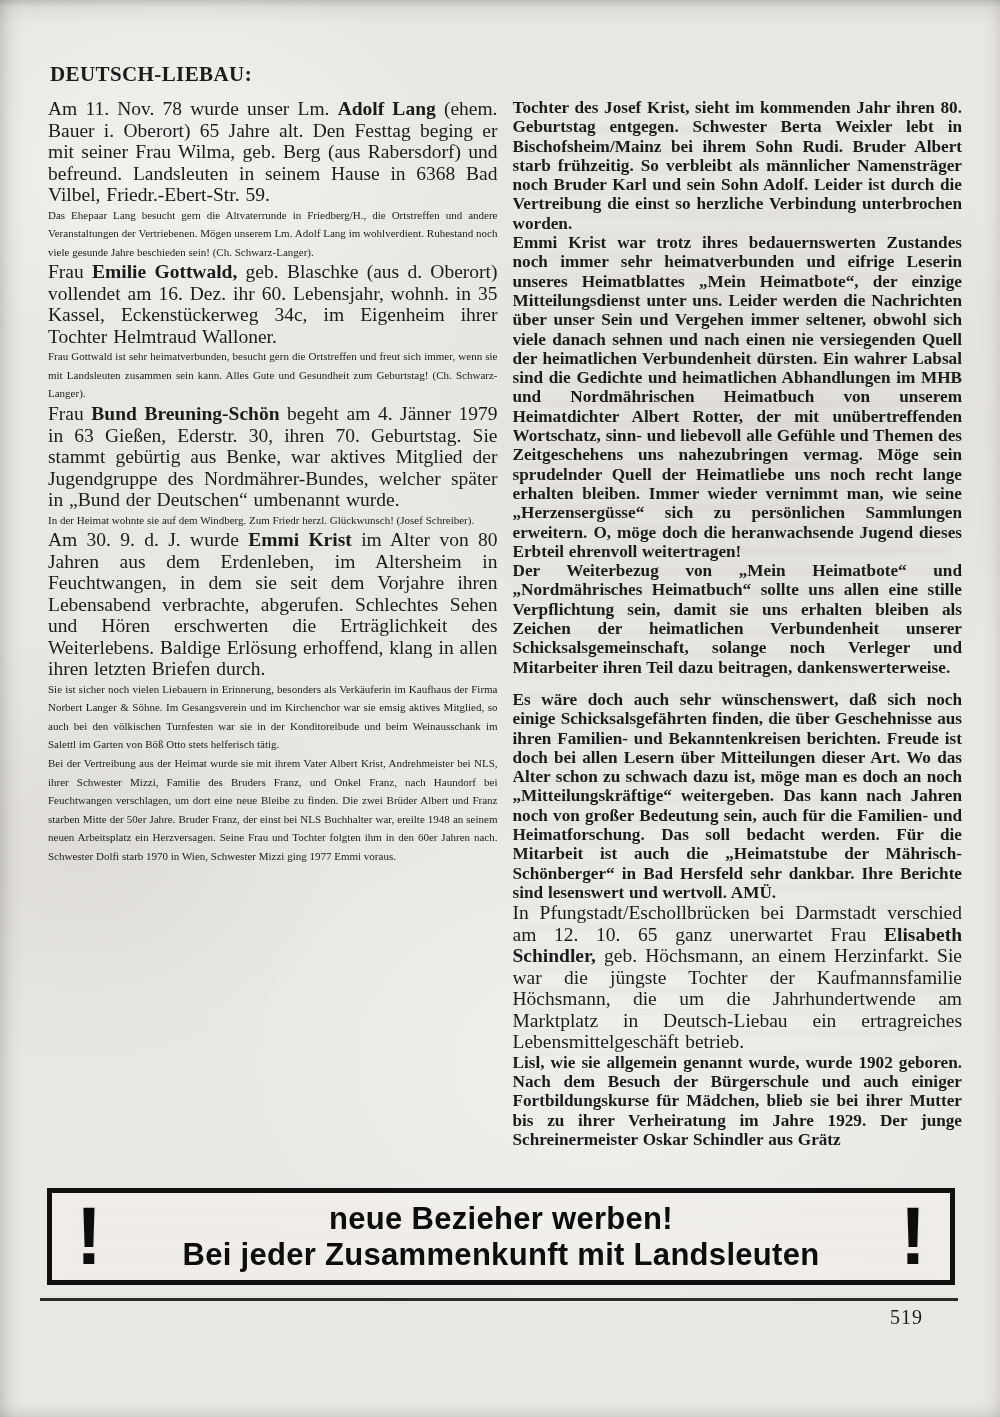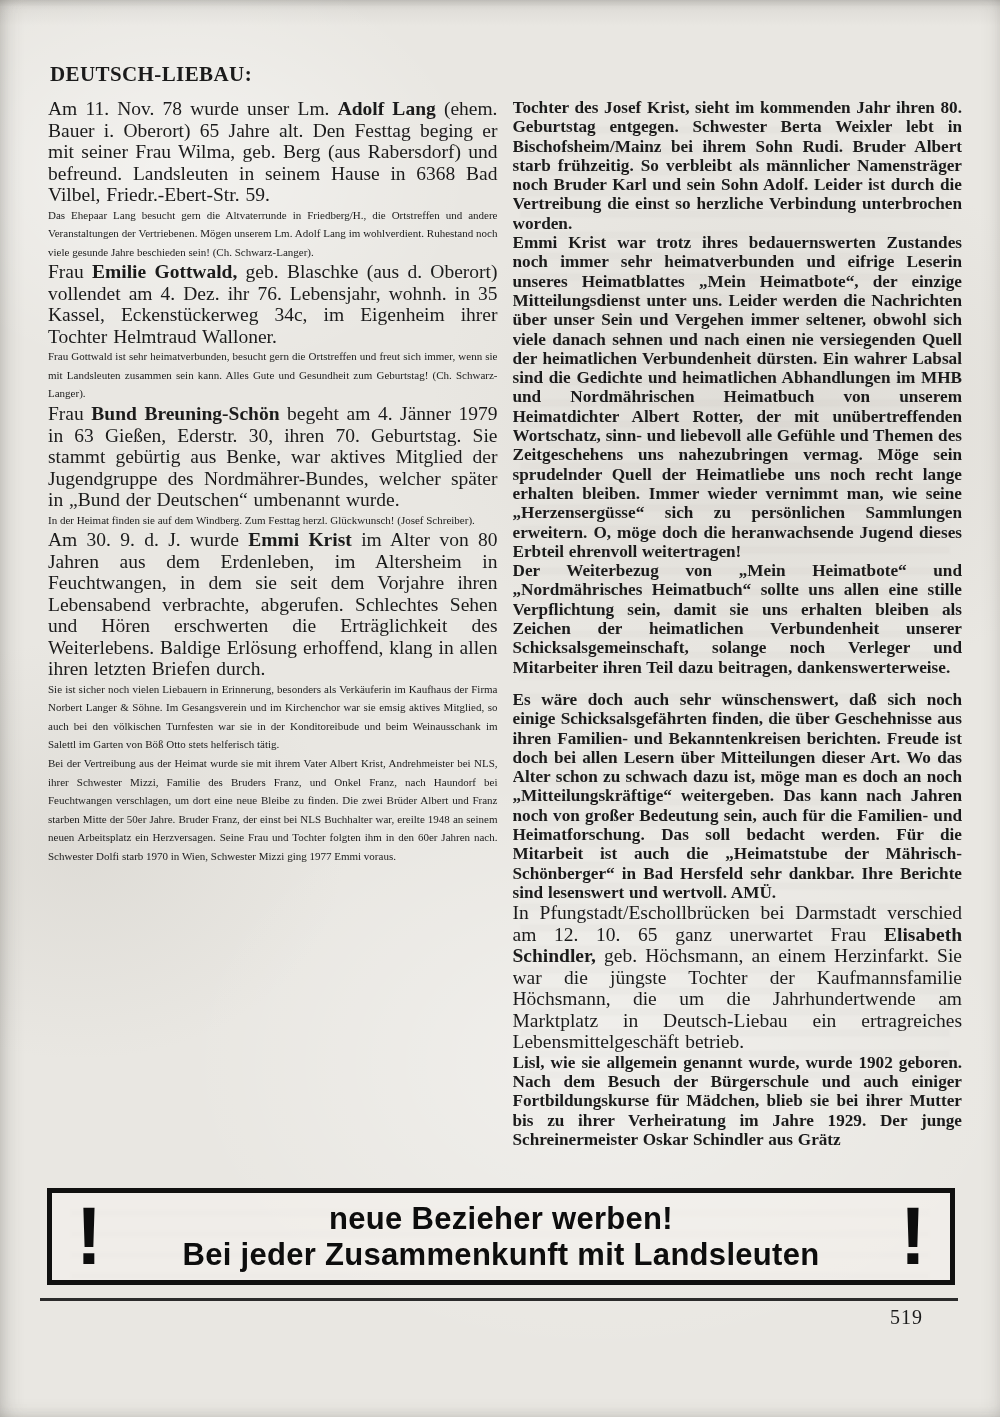--- a/index.html
+++ b/index.html
@@ -87,24 +87,24 @@
 <div class="sheet">
   <div class="ghost g1"></div>
   <div class="ghost g2"></div>
 
   <div class="heading">DEUTSCH-LIEBAU:</div>
 
   <div class="content">
     <div class="col">
         <p class="para large"><span>Am 11. Nov. 78 wurde unser Lm. </span><span class="b">Adolf Lang</span><span> (ehem. Bauer i. Oberort) 65 Jahre alt. Den Festtag beging er mit seiner Frau Wilma, geb. Berg (aus Rabersdorf) und befreund. Landsleuten in seinem Hause in 6368 Bad Vilbel, Friedr.-Ebert-Str. 59.</span></p>
         <p class="para small"><span>Das Ehepaar Lang besucht gern die Altvaterrunde in Friedberg/H., die Ortstreffen und andere Veranstaltungen der Vertriebenen. Mögen unserem Lm. Adolf Lang im wohlverdient. Ruhestand noch viele gesunde Jahre beschieden sein! (Ch. Schwarz-Langer).</span></p>
-        <p class="para large"><span>Frau </span><span class="b">Emilie Gottwald,</span><span> geb. Blaschke (aus d. Oberort) vollendet am 4. Dez. ihr 76. Lebensjahr, wohnh. in 35 Kassel, Eckenstückerweg 34c, im Eigenheim ihrer Tochter Helmtraud Walloner.</span></p>
+        <p class="para large"><span>Frau </span><span class="b">Emilie Gottwald,</span><span> geb. Blaschke (aus d. Oberort) vollendet am 16. Dez. ihr 60. Lebensjahr, wohnh. in 35 Kassel, Eckenstückerweg 34c, im Eigenheim ihrer Tochter Helmtraud Walloner.</span></p>
         <p class="para small"><span>Frau Gottwald ist sehr heimatverbunden, besucht gern die Ortstreffen und freut sich immer, wenn sie mit Landsleuten zusammen sein kann. Alles Gute und Gesundheit zum Geburtstag! (Ch. Schwarz-Langer).</span></p>
         <p class="para large"><span>Frau </span><span class="b">Bund Breuning-Schön</span><span> begeht am 4. Jänner 1979 in 63 Gießen, Ederstr. 30, ihren 70. Geburtstag. Sie stammt gebürtig aus Benke, war aktives Mitglied der Jugendgruppe des Nordmährer-Bundes, welcher später in „Bund der Deutschen“ umbenannt wurde.</span></p>
-        <p class="para small"><span>In der Heimat finden sie auf dem Windberg. Zum Festtag herzl. Glückwunsch! (Josef Schreiber).</span></p>
+        <p class="para small"><span>In der Heimat wohnte sie auf dem Windberg. Zum Friedr herzl. Glückwunsch! (Josef Schreiber).</span></p>
         <p class="para large"><span>Am 30. 9. d. J. wurde </span><span class="b">Emmi Krist</span><span> im Alter von 80 Jahren aus dem Erdenleben, im Altersheim in Feuchtwangen, in dem sie seit dem Vorjahre ihren Lebensabend verbrachte, abgerufen. Schlechtes Sehen und Hören erschwerten die Erträglichkeit des Weiterlebens. Baldige Erlösung erhoffend, klang in allen ihren letzten Briefen durch.</span></p>
         <p class="para small"><span>Sie ist sicher noch vielen Liebauern in Erinnerung, besonders als Verkäuferin im Kaufhaus der Firma Norbert Langer &amp; Söhne. Im Gesangsverein und im Kirchenchor war sie emsig aktives Mitglied, so auch bei den völkischen Turnfesten war sie in der Konditoreibude und beim Weinausschank im Salettl im Garten von Böß Otto stets helferisch tätig.</span></p>
         <p class="para small"><span>Bei der Vertreibung aus der Heimat wurde sie mit ihrem Vater Albert Krist, Andrehmeister bei NLS, ihrer Schwester Mizzi, Familie des Bruders Franz, und Onkel Franz, nach Haundorf bei Feuchtwangen verschlagen, um dort eine neue Bleibe zu finden. Die zwei Brüder Albert und Franz starben Mitte der 50er Jahre. Bruder Franz, der einst bei NLS Buchhalter war, ereilte 1948 an seinem neuen Arbeitsplatz ein Herzversagen. Seine Frau und Tochter folgten ihm in den 60er Jahren nach. Schwester Dolfi starb 1970 in Wien, Schwester Mizzi ging 1977 Emmi voraus.</span></p>
       </div>
     <div class="col">
         <p class="para medium"><span>Tochter des Josef Krist, sieht im kommenden Jahr ihren 80. Geburtstag entgegen. Schwester Berta Weixler lebt in Bischofsheim/Mainz bei ihrem Sohn Rudi. Bruder Albert starb frühzeitig. So verbleibt als männlicher Namensträger noch Bruder Karl und sein Sohn Adolf. Leider ist durch die Vertreibung die einst so herzliche Verbindung unterbrochen worden.</span></p>
         <p class="para medium"><span>Emmi Krist war trotz ihres bedauernswerten Zustandes noch immer sehr heimatverbunden und eifrige Leserin unseres Heimatblattes „Mein Heimatbote“, der einzige Mitteilungsdienst unter uns. Leider werden die Nachrichten über unser Sein und Vergehen immer seltener, obwohl sich viele danach sehnen und nach einen nie versiegenden Quell der heimatlichen Verbundenheit dürsten. Ein wahrer Labsal sind die Gedichte und heimatlichen Abhandlungen im MHB und Nordmährischen Heimatbuch von unserem Heimatdichter Albert Rotter, der mit unübertreffenden Wortschatz, sinn- und liebevoll alle Gefühle und Themen des Zeitgeschehens uns nahezubringen vermag. Möge sein sprudelnder Quell der Heimatliebe uns noch recht lange erhalten bleiben. Immer wieder vernimmt man, wie seine „Herzensergüsse“ sich zu persönlichen Sammlungen erweitern. O, möge doch die heranwachsende Jugend dieses Erbteil ehrenvoll weitertragen!</span></p>
         <p class="para medium"><span>Der Weiterbezug von „Mein Heimatbote“ und „Nordmährisches Heimatbuch“ sollte uns allen eine stille Verpflichtung sein, damit sie uns erhalten bleiben als Zeichen der heimatlichen Verbundenheit unserer Schicksalsgemeinschaft, solange noch Verleger und Mitarbeiter ihren Teil dazu beitragen, dankenswerterweise.</span></p>
         <p class="para medium gap"><span>Es wäre doch auch sehr wünschenswert, daß sich noch einige Schicksalsgefährten finden, die über Geschehnisse aus ihren Familien- und Bekanntenkreisen berichten. Freude ist doch bei allen Lesern über Mitteilungen dieser Art. Wo das Alter schon zu schwach dazu ist, möge man es doch an noch „Mitteilungskräftige“ weitergeben. Das kann nach Jahren noch von großer Bedeutung sein, auch für die Familien- und Heimatforschung. Das soll bedacht werden. Für die Mitarbeit ist auch die „Heimatstube der Mährisch-Schönberger“ in Bad Hersfeld sehr dankbar. Ihre Berichte sind lesenswert und wertvoll. AMÜ.</span></p>
         <p class="para large"><span>In Pfungstadt/Eschollbrücken bei Darmstadt verschied am 12. 10. 65 ganz unerwartet Frau </span><span class="b">Elisabeth Schindler,</span><span> geb. Höchsmann, an einem Herzinfarkt. Sie war die jüngste Tochter der Kaufmannsfamilie Höchsmann, die um die Jahrhundertwende am Marktplatz in Deutsch-Liebau ein ertragreiches Lebensmittelgeschäft betrieb.</span></p>

